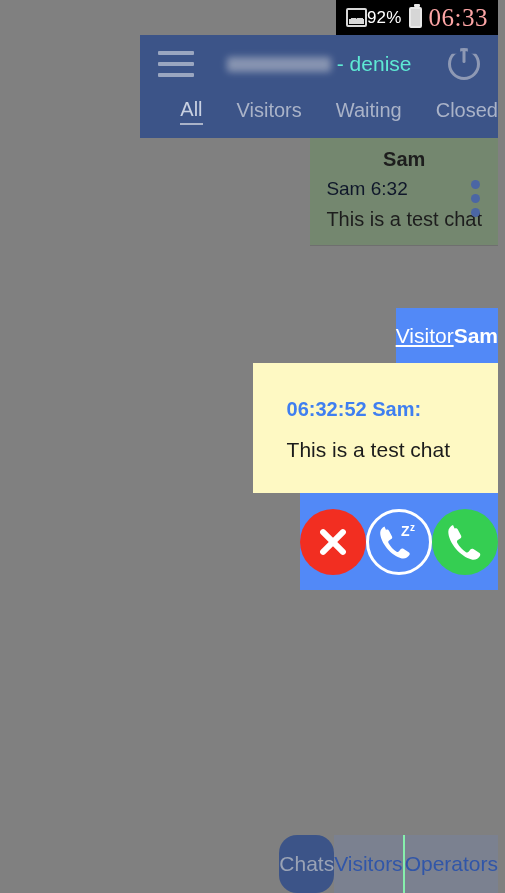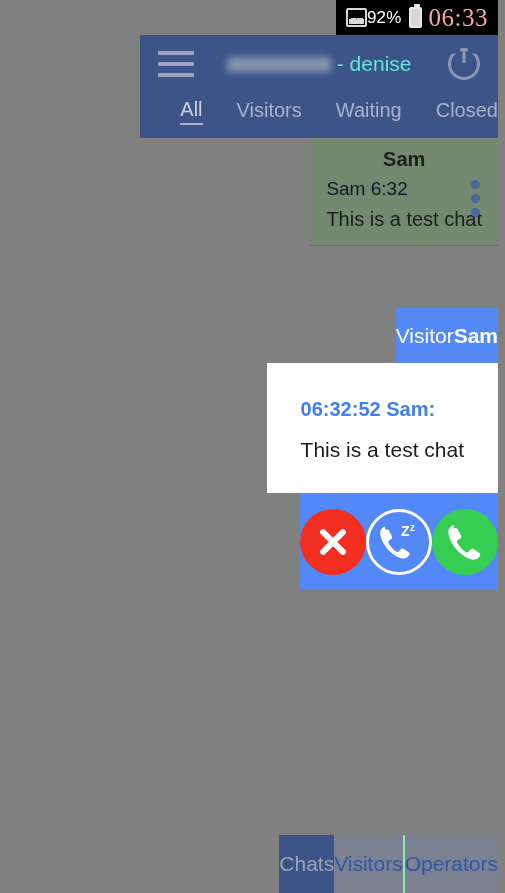--- a/index.html
+++ b/index.html
@@ -107,25 +107,25 @@
   .kebab i { display: block; width: 9px; height: 9px; border-radius: 50%; background: #4b66a4; }
   .chatlist-empty { height: 63px; background: #808080; border-top: 1px solid #6f6f6f; }
 
   
   .calling-banner {
     flex: 0 0 55px; background: #5289f7;
     display: flex; align-items: center; justify-content: center;
     color: #fff; font-size: 21px;
   }
   .calling-banner b { font-weight: bold; }
-  .calling-banner .pre, .calling-banner .post { font-weight: normal; }
+  .calling-banner .pre, .calling-banner .post { font-weight: normal; text-decoration: underline; }
 
   
   .transcript {
-    flex: 0 0 130px; background: #ffffff; padding: 28px 34px 0 34px;
+    flex: 0 0 130px; background: #fef9c3; padding: 28px 48px 0 34px;
     position: relative;
   }
   .msg-head { font-size: 20px; font-weight: bold; color: #3f7ff0; line-height: 36px; }
   .msg-body { font-size: 21px; color: #1c1c1c; line-height: 46px; }
 
   
   .badge-strip { position: relative; height: 0; }
   .badge {
     position: absolute; width: 23px; height: 23px; border-radius: 50%;
     background: #fff; border: 2.5px solid #f29224;
@@ -162,21 +162,21 @@
 
   
   .bottom-spacer { flex: 0 0 13px; background: #8a8a8a; }
   .bottomnav { flex: 0 0 58px; display: flex; }
   .nav-item {
     flex: 1; display: flex; align-items: center; justify-content: center;
     font-size: 21px; background: #7b8190; color: #3156a8; cursor: pointer;
     border-right: 2px solid #86efac;
   }
   .nav-item:last-child { border-right: none; }
-  .nav-item.active { background: #3c5488; color: #9aa3b5; border-right: none; }
+  .nav-item.active { background: #3c5488; color: #9aa3b5; border-right: none; border-radius: 18px; }
 </style>
 </head>
 <body>
 
 <div id="phone">
 
   <div class="statusbar">
     <div class="sb-left">
       <span class="img-icon"></span>
     </div>

